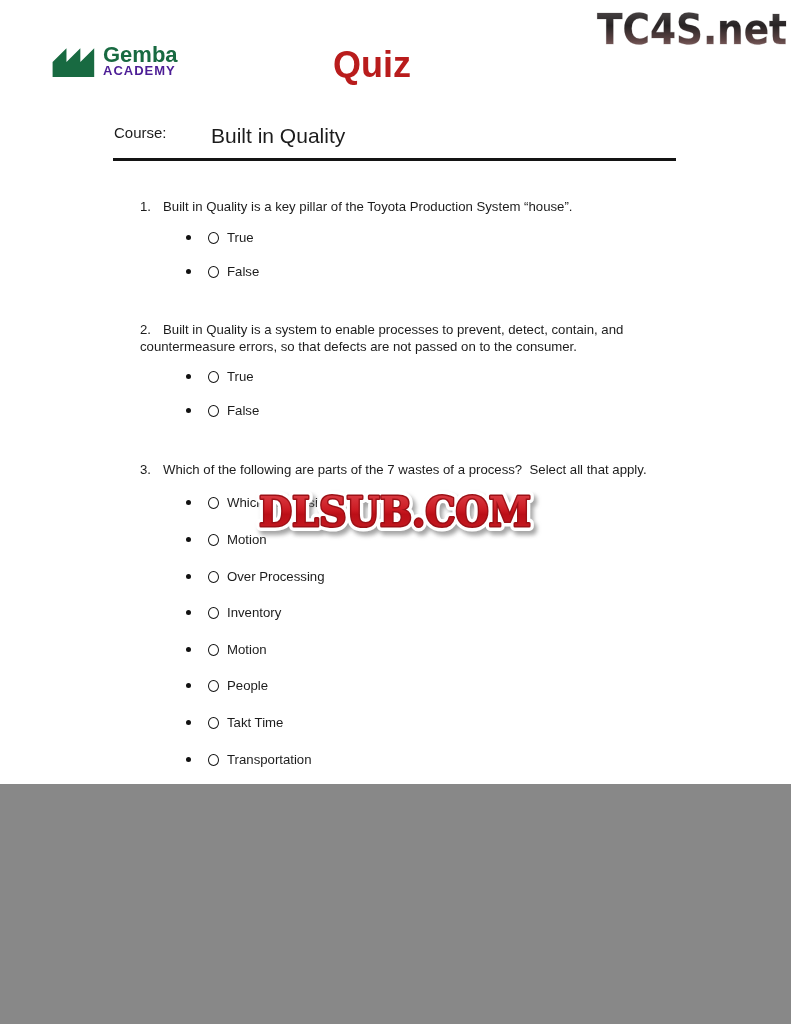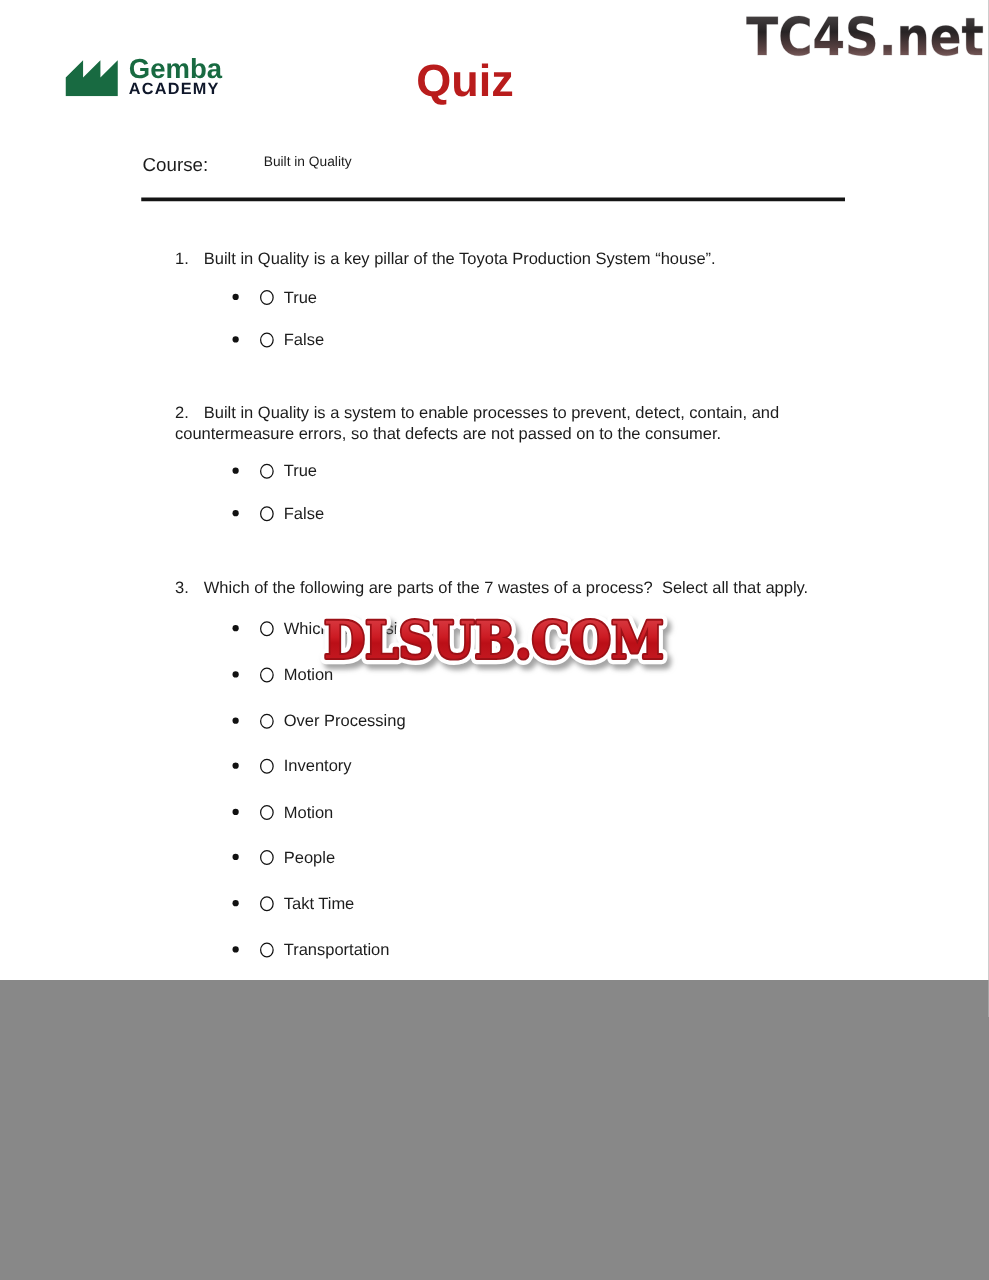--- a/index.html
+++ b/index.html
@@ -10,32 +10,32 @@
     background:#ffffff;
     font-family:"Liberation Sans", sans-serif;
     color:#1c1c1c;
     overflow:hidden;
   }
   
   .logo{position:absolute;left:52px;top:45px;display:flex;align-items:flex-start;}
   .logo svg{display:block;}
   .logo-text{margin-left:5px;line-height:1;}
   .logo-name{font-size:22px;font-weight:bold;color:#186a41;letter-spacing:0;line-height:19px;}
-  .logo-sub{font-size:13px;font-weight:bold;color:#0f172a;letter-spacing:1px;line-height:14px;}
+  .logo-sub{font-size:13px;font-weight:bold;color:#4c1d95;letter-spacing:1px;line-height:14px;}
   .page-title{
     position:absolute;left:252px;top:44px;width:240px;
     text-align:center;font-size:36px;font-weight:bold;color:#b91c1c;
   }
   
   .wm-tc4s{position:absolute;left:593px;top:5px;}
   .wm-dlsub{position:absolute;left:251px;top:484px;filter:drop-shadow(3px 4px 2px rgba(90,90,90,0.55));}
   .wm-traders{position:absolute;left:474px;top:979px;filter:drop-shadow(2px 2px 1px rgba(120,120,120,0.35));}
   
   .course-label{position:absolute;left:114px;top:124px;font-size:15px;}
-  .course-value{position:absolute;left:211px;top:124px;font-size:11px;}
+  .course-value{position:absolute;left:211px;top:124px;font-size:21px;}
   .rule{position:absolute;left:113px;top:158px;width:563px;height:3px;background:#141414;}
   
   .question{
     position:absolute;left:140px;
     font-size:13.2px;line-height:16.5px;
     white-space:pre-wrap;
   }
   .qnum{display:inline-block;width:23px;white-space:nowrap;}
   .q1{top:199px;width:560px;}
   .q2{top:322px;width:510px;}

